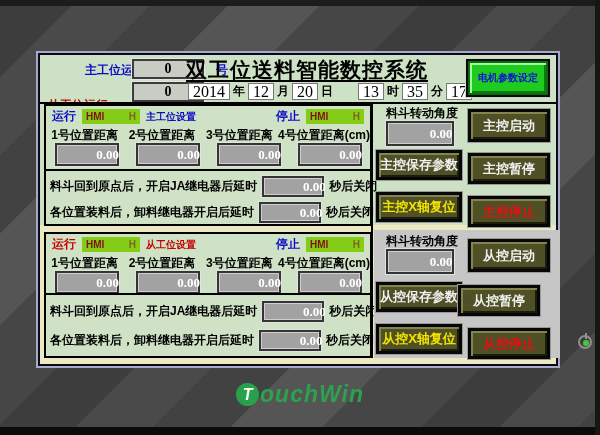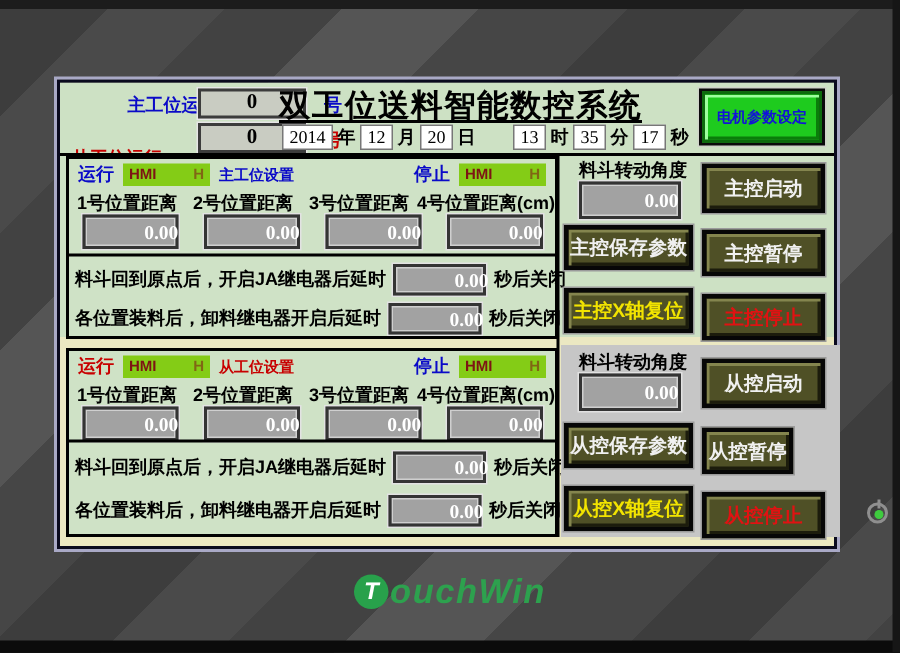--- a/index.html
+++ b/index.html
@@ -19,21 +19,21 @@
   .blue { color:#0a0ac8; }
   .red  { color:#c80000; }
 
   
   .valbox { background:#a2a2a2; color:#fff; display:flex; align-items:center; justify-content:center;
     font-family:"Liberation Serif", serif; font-weight:bold; font-size:13px;
     border:2px solid #343434; box-shadow:0 0 0 1px #e2e2e2, inset 0 0 0 1px #cfcfcf;padding-left:42px; }
   .dispbox { background:#c9ccc2; color:#000; display:flex; align-items:center; justify-content:center;
     font-family:"Liberation Serif", serif; font-weight:bold; font-size:14px;
     border:2px solid #3c3c3c; box-shadow:0 0 0 1px #e6e6e6; }
-  .datebox { background:#fff; color:#000; font-family:"Liberation Serif", serif; font-size:12px;
+  .datebox { background:#fff; color:#000; font-family:"Liberation Serif", serif; font-size:16px;
     border:1px solid #777; height:17px; line-height:15px; padding:0 4px; display:inline-block; }
 
   
   .hmi-ind { width:58px; height:15px; background:#84cc16; color:#7d1414; font-size:10px; font-weight:bold;
     display:inline-flex; align-items:center; justify-content:space-between; padding:0 4px; }
   .hmi-ind .dim { opacity:.55; }
 
   
   .btn-olive { position:absolute; background:#4f5026; border:3px solid #070707; outline:1px solid #9a9a9a;
     box-shadow:inset 2px 2px 0 #84854e, inset -2px -2px 0 #1c1c0c;
@@ -226,21 +226,21 @@
         <span class="lbl">秒后关闭</span>
       </div>
     </div>
 
     <div class="right-area gray" style="top:175px; height:128px;">
       <span class="angle-lbl lbl">料斗转动角度</span>
       <div class="valbox angle-box">0.00</div>
       <div class="btn-olive" style="left:2px; top:52px; width:86px; height:30px;">从控保存参数</div>
       <div class="btn-olive yellowtxt" style="left:2px; top:94px; width:86px; height:30px;">从控X轴复位</div>
       <div class="btn-olive" style="left:94px; top:9px; width:82px; height:33px;">从控启动</div>
-      <div class="btn-olive" style="left:94px; top:55px; width:61px; height:31px;">从控暂停</div>
+      <div class="btn-olive" style="left:84px; top:55px; width:82px; height:31px;">从控暂停</div>
       <div class="btn-olive redtxt" style="left:94px; top:98px; width:82px; height:31px;">从控停止</div>
     </div>
 
   </div>
 
   <div class="logo">
     <span class="logo-circle">T</span>
     <span class="logo-text">ouchWin</span>
   </div>
 

